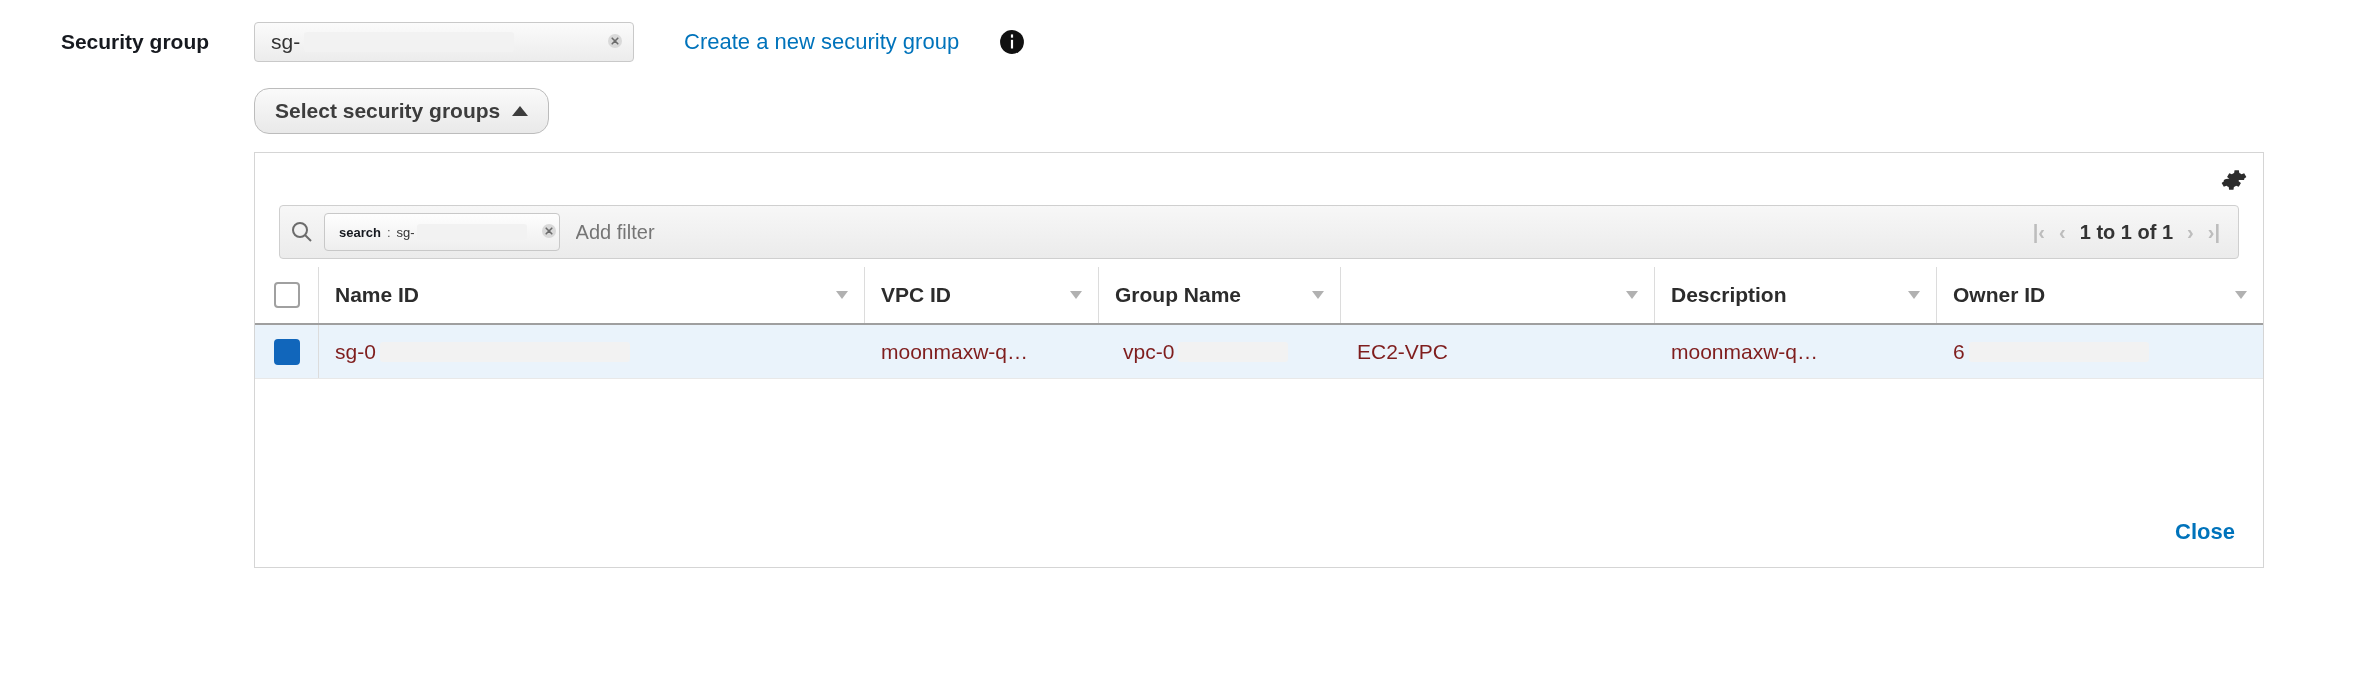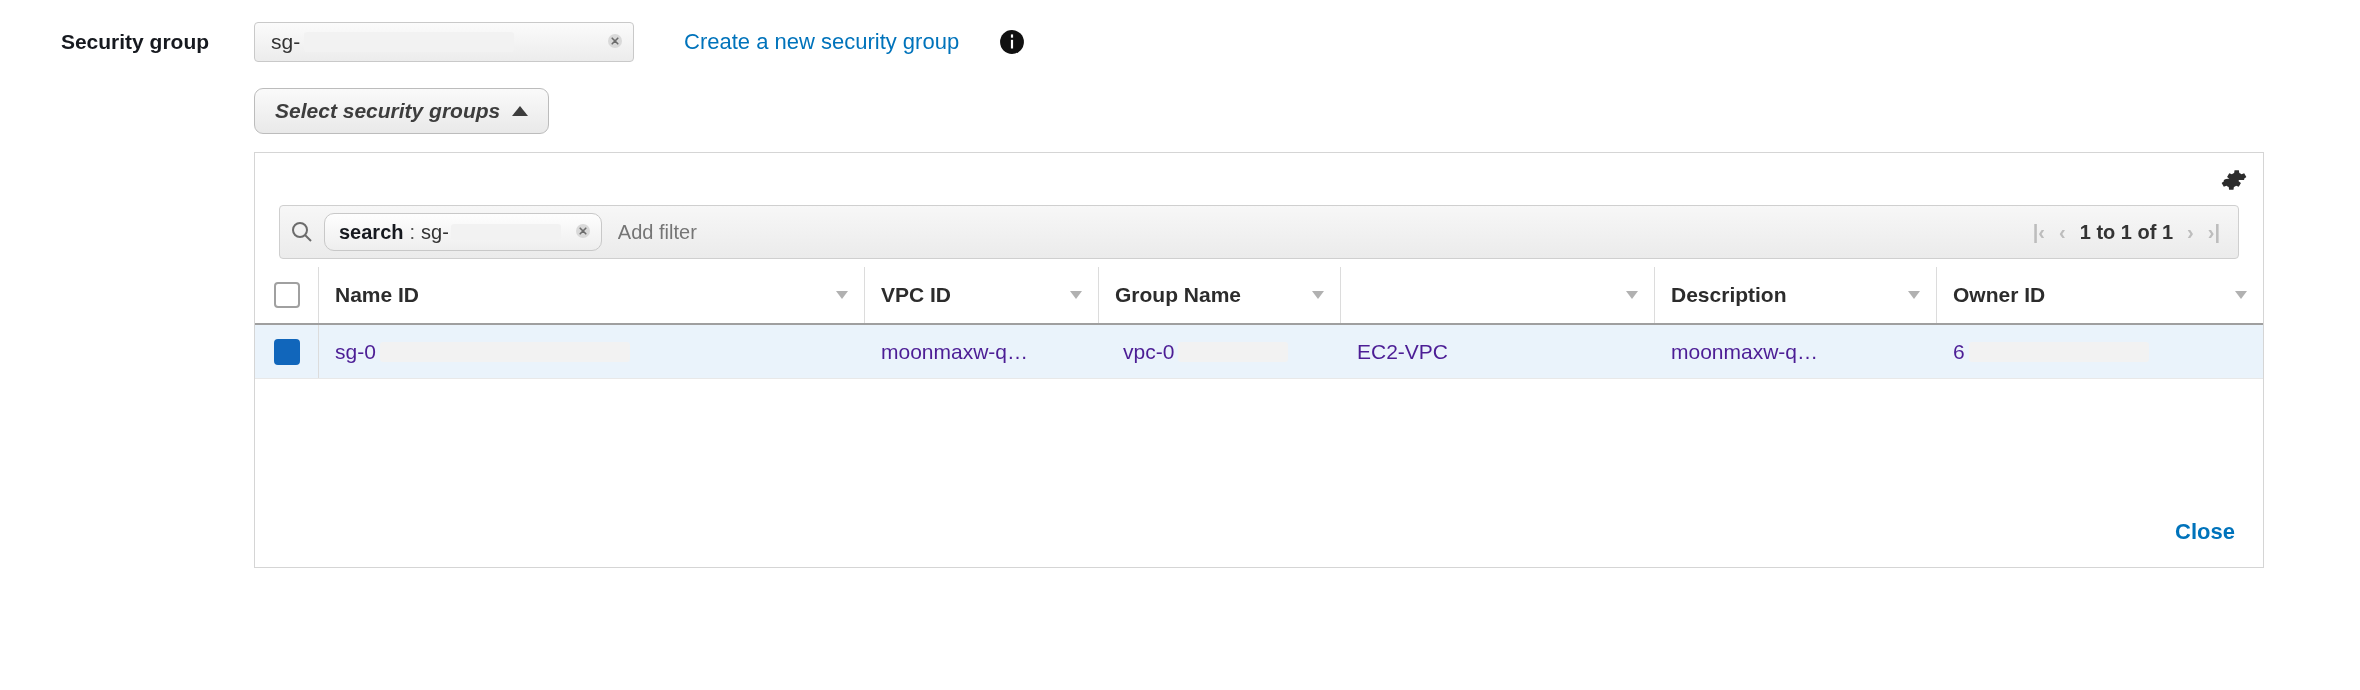--- a/index.html
+++ b/index.html
@@ -68,28 +68,27 @@
   .second-row {
     margin-top: 24px;
     margin-left: 224px; 
   }
   .dropdown-btn {
     display: inline-flex;
     align-items: center;
     gap: 12px;
     background: linear-gradient(#fafafa, #e9e9e9);
     border: 1px solid #bcbcbc;
-    border-radius: 9px;
+    border-radius: 15px;
     height: 46px;
     padding: 0 20px;
     font-size: 21px;
     font-weight: 700;
     color: #3d3d3d;
     cursor: pointer;
-    font-style: italic;
   }
   .caret-up {
     width: 0; height: 0;
     border-left: 8px solid transparent;
     border-right: 8px solid transparent;
     border-bottom: 10px solid #3d3d3d;
   }
 
   
   .panel {
@@ -126,25 +125,25 @@
     align-items: center;
     justify-content: center;
     color: #6b6b6b;
   }
   .filter-search-icon svg { width: 24px; height: 24px; }
   .filter-chip {
     display: inline-flex;
     align-items: center;
     background: linear-gradient(#fefefe, #eeeeee);
     border: 1px solid #c8c8c8;
-    border-radius: 10px;
+    border-radius: 4px;
     height: 38px;
-    padding: 0 10px 0 14px;
+    padding: 0 2px 0 14px;
     margin-right: 14px;
-    font-size: 20px;
+    font-size: 13px;
   }
   .filter-chip .chip-key { font-weight: 700; }
   .filter-chip .chip-sep { padding: 0 6px; color: #555; }
   .filter-chip .chip-val { color: #333; }
   .filter-chip .chip-clear { margin-left: 14px; color: #8a8a8a; cursor: pointer; font-size: 20px; }
   .add-filter {
     flex: 1;
     color: #9a9a9a;
     font-size: 20px;
     background: transparent;
@@ -210,21 +209,21 @@
     align-items: stretch;
     height: 54px;
     background: #eaf3fb;
     border-bottom: 1px solid #e8e8e8;
   }
   .sg-row .cell {
     padding: 0 16px;
     display: flex;
     align-items: center;
     font-size: 21px;
-    color: #4c1d95;
+    color: #7f1d1d;
     white-space: nowrap;
     overflow: hidden;
     text-overflow: ellipsis;
   }
   .checkbox {
     width: 26px; height: 26px;
     border: 2px solid #a0a0a0;
     border-radius: 4px;
     background: #fff;
     display: inline-block;

